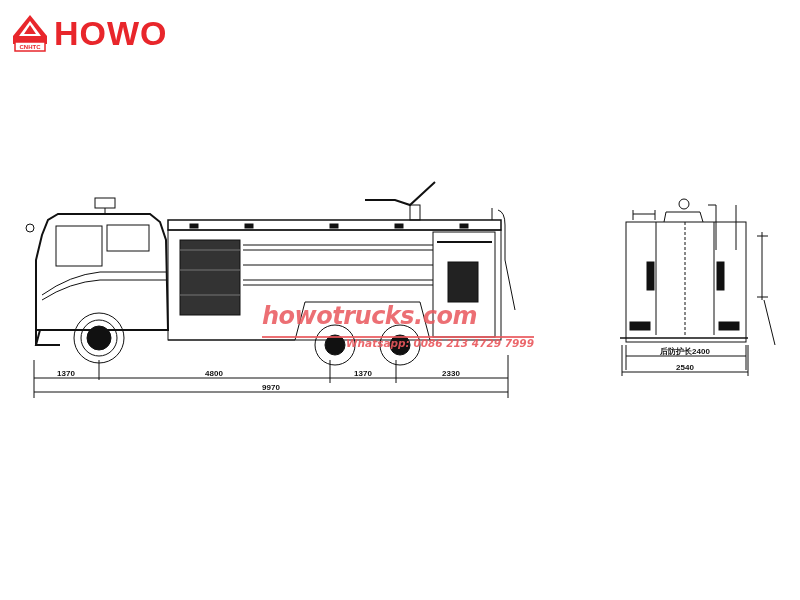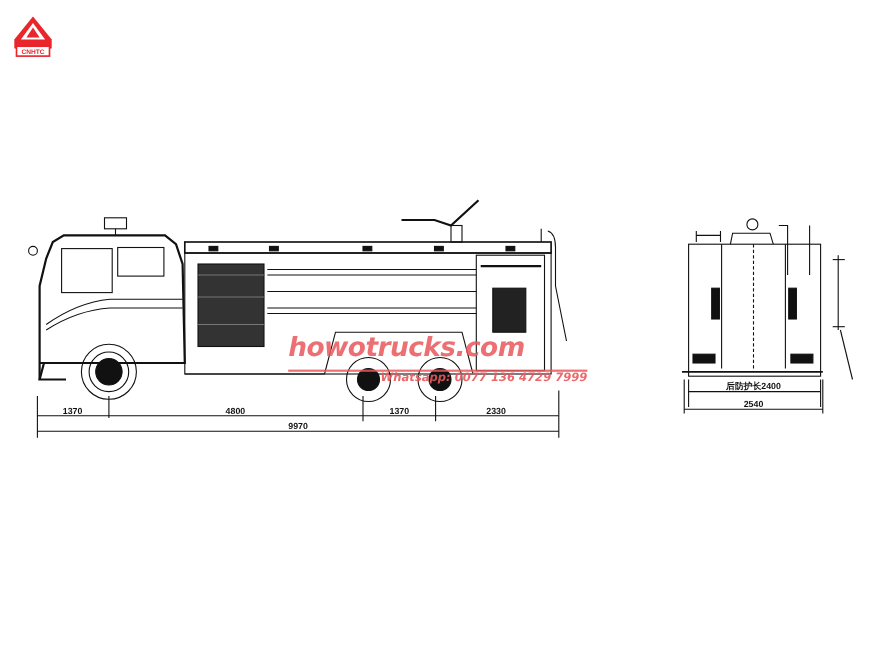--- a/index.html
+++ b/index.html
@@ -16,20 +16,21 @@
 <body>
 
 <div class="logo">
   <svg width="36" height="38" viewBox="0 0 36 38">
     <polygon points="18,1 35,22 35,30 1,30 1,22" fill="#e8262b"></polygon>
     <polygon points="18,7 29,22 7,22" fill="#fff"></polygon>
     <polygon points="18,11 24,20 12,20" fill="#e8262b"></polygon>
     <rect x="3" y="28" width="30" height="9" fill="#fff" stroke="#e8262b" stroke-width="1.5"></rect>
     <text x="18" y="35" font-size="6" font-weight="bold" fill="#e8262b" text-anchor="middle" font-family="Liberation Sans, sans-serif">CNHTC</text>
   </svg>
+  <span class="logo-text">HOWO</span>
 </div>
 
 <svg class="drawing" width="800" height="600" viewBox="0 0 800 600">
   <g stroke="#111" fill="none" stroke-width="1">
 
     <path d="M36,345 L36,260 L42,235 L48,220 L58,214 L150,214 L160,222 L166,240 L168,330 L36,330" stroke-width="2"></path>
     <rect x="56" y="226" width="46" height="40"></rect>
     <rect x="107" y="225" width="42" height="26"></rect>
     <path d="M42,295 Q70,275 100,272 L166,272"></path>
     <path d="M42,300 Q70,282 100,280 L166,280"></path>
@@ -114,13 +115,13 @@
     <line x1="622" y1="372" x2="748" y2="372"></line>
     <line x1="622" y1="345" x2="622" y2="376"></line>
     <line x1="748" y1="345" x2="748" y2="376"></line>
   </g>
   <text class="dim" x="685" y="354" text-anchor="middle">后防护长2400</text>
   <text class="dim" x="685" y="370" text-anchor="middle">2540</text>
 </svg>
 
 <div class="wm">howotrucks.com</div>
 <div class="wm-line"></div>
-<div class="wa">Whatsapp: 0077 136 4729 7999</div>
+<div class="wa">Whatsapp: 0086 213 4729 7999</div>
 
 </body></html>

